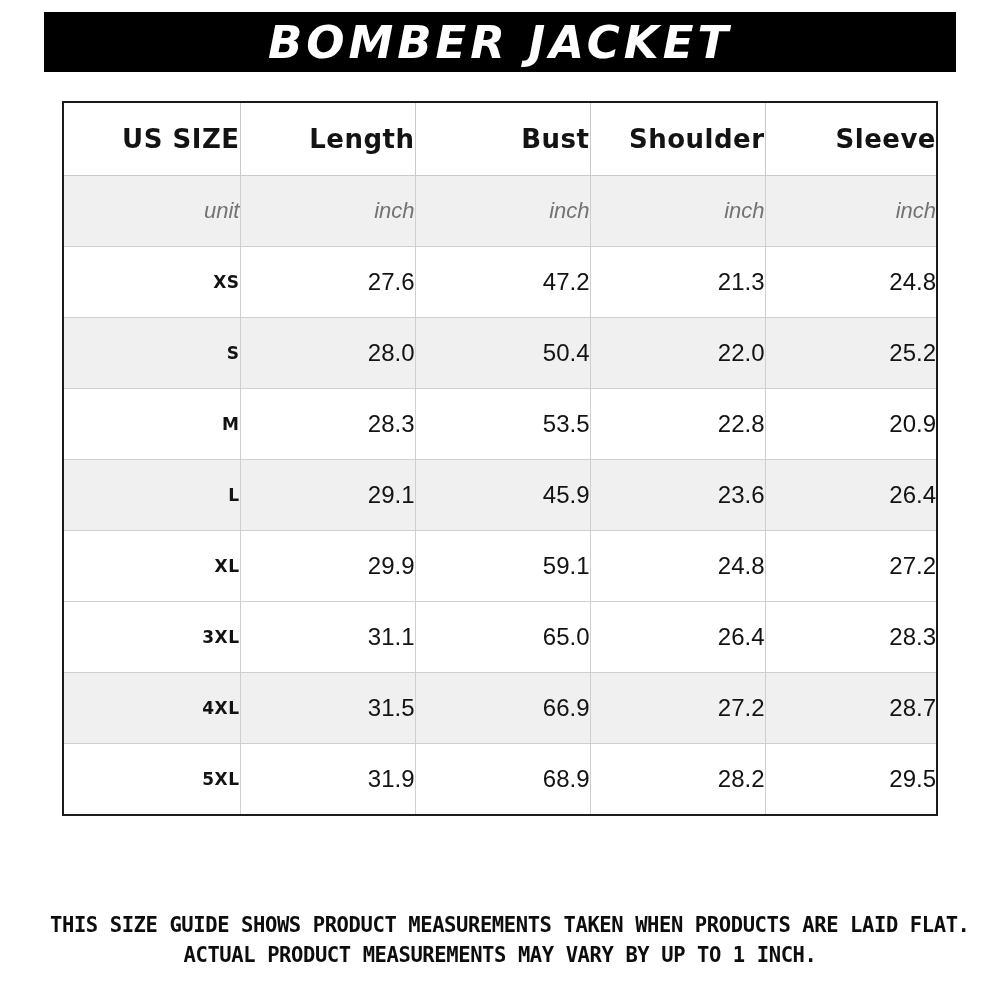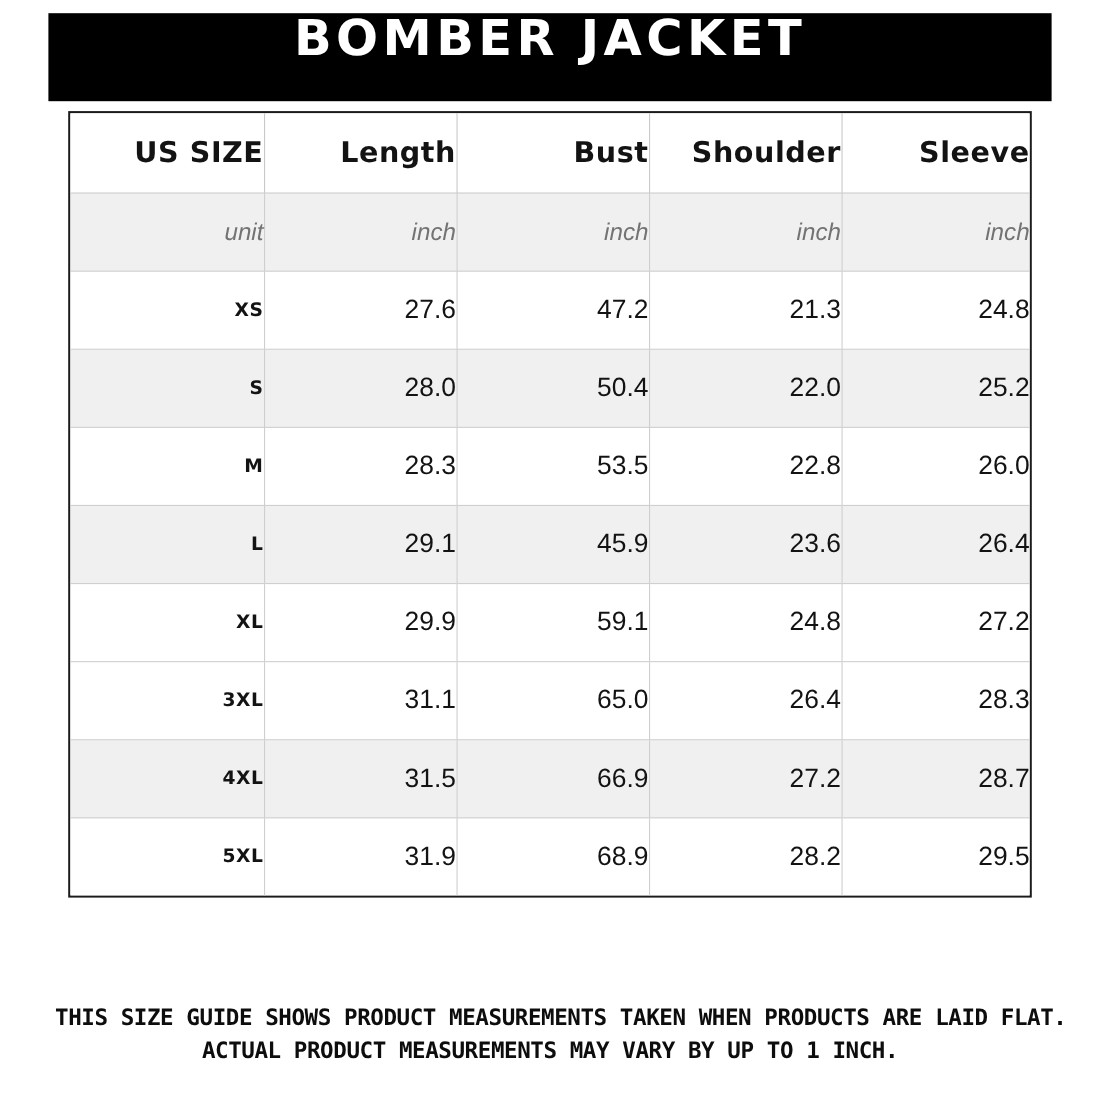--- a/index.html
+++ b/index.html
@@ -20,24 +20,26 @@
     height: 1000px;
     background: #ffffff;
     box-sizing: border-box;
     padding: 0;
   }
   .title-bar {
     position: absolute;
     left: 44px;
     top: 12px;
     width: 912px;
-    height: 80px;
+    height: 60px;
     background: #000000;
     display: flex;
+    align-items: center;
     justify-content: center;
+    font-style: italic;
   }
   .title-bar .title-text {
     color: #ffffff;
     font-family: "DejaVu Sans", sans-serif;
     font-weight: 700;
     font-size: 45px;
     letter-spacing: 4px;
     line-height: 1;
     white-space: nowrap;
   }
@@ -169,21 +171,21 @@
           <td>28.0</td>
           <td>50.4</td>
           <td>22.0</td>
           <td>25.2</td>
         </tr>
         <tr class="odd">
           <td class="size-cell">M</td>
           <td>28.3</td>
           <td>53.5</td>
           <td>22.8</td>
-          <td>26.0</td>
+          <td>20.9</td>
         </tr>
         <tr class="even">
           <td class="size-cell">L</td>
           <td>29.1</td>
           <td>45.9</td>
           <td>23.6</td>
           <td>26.4</td>
         </tr>
         <tr class="odd">
           <td class="size-cell">XL</td>

